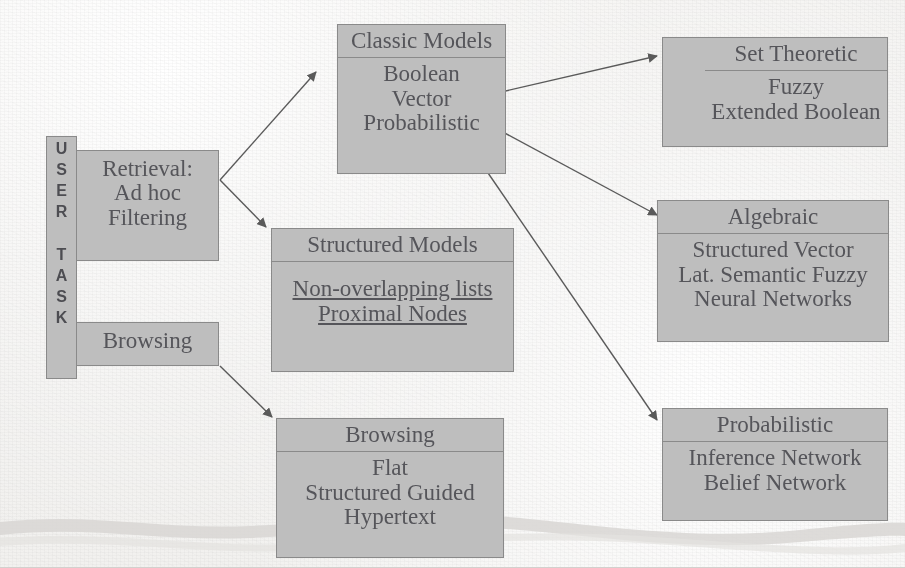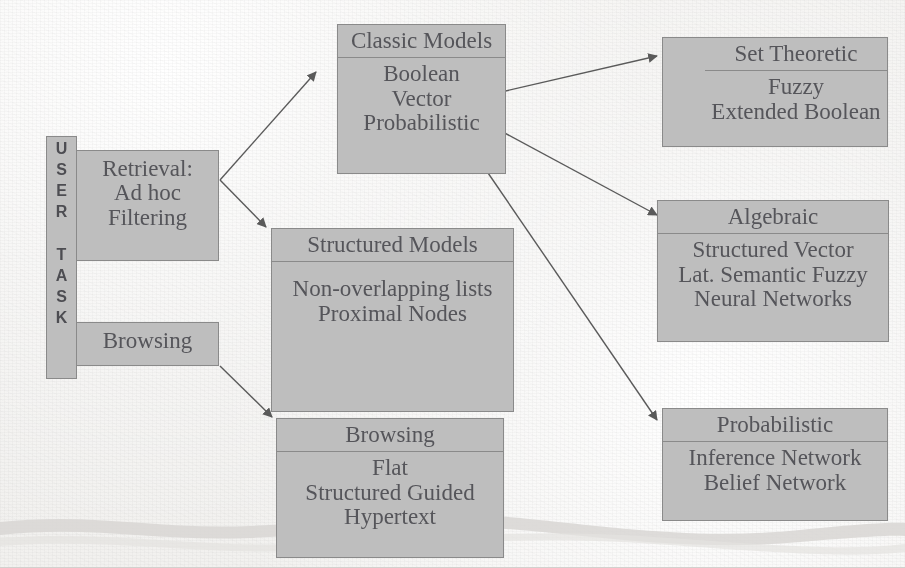--- a/index.html
+++ b/index.html
@@ -48,22 +48,22 @@
     font-size:23px;
   }
   .box .body .ln{display:block;margin:1px 0;}
 
   
   #box-classic   {left:337px;top:24px;  width:169px;height:150px;}
   #box-classic .hdr{font-size:23px;}
   #box-set       {left:662px;top:37px;  width:226px;height:110px;padding-left:42px;}
   #box-algebraic {left:657px;top:200px; width:232px;height:142px;}
   #box-prob      {left:662px;top:408px; width:226px;height:113px;}
-  #box-structured{left:271px;top:228px; width:243px;height:184px;}
-  #box-structured .body{padding-top:14px;}
+  #box-structured{left:271px;top:228px; width:243px;height:144px;}
+  #box-structured .body{padding-top:14px;text-decoration:underline;}
   #box-browsing2 {left:276px;top:418px; width:228px;height:140px;}
   #box-retrieval {left:76px; top:150px; width:143px;height:111px;text-align:center;}
   #box-browsing1 {left:76px; top:322px; width:143px;height:44px;}
   #box-retrieval .body,#box-browsing1 .body{font-size:23px;padding:5px 4px;}
 
   
   #usertask{
     position:absolute;left:46px;top:136px;width:31px;height:243px;
     background:#bebebe;border:1px solid #8a8a8a;box-sizing:border-box;
     font-family:"Liberation Sans", sans-serif;

